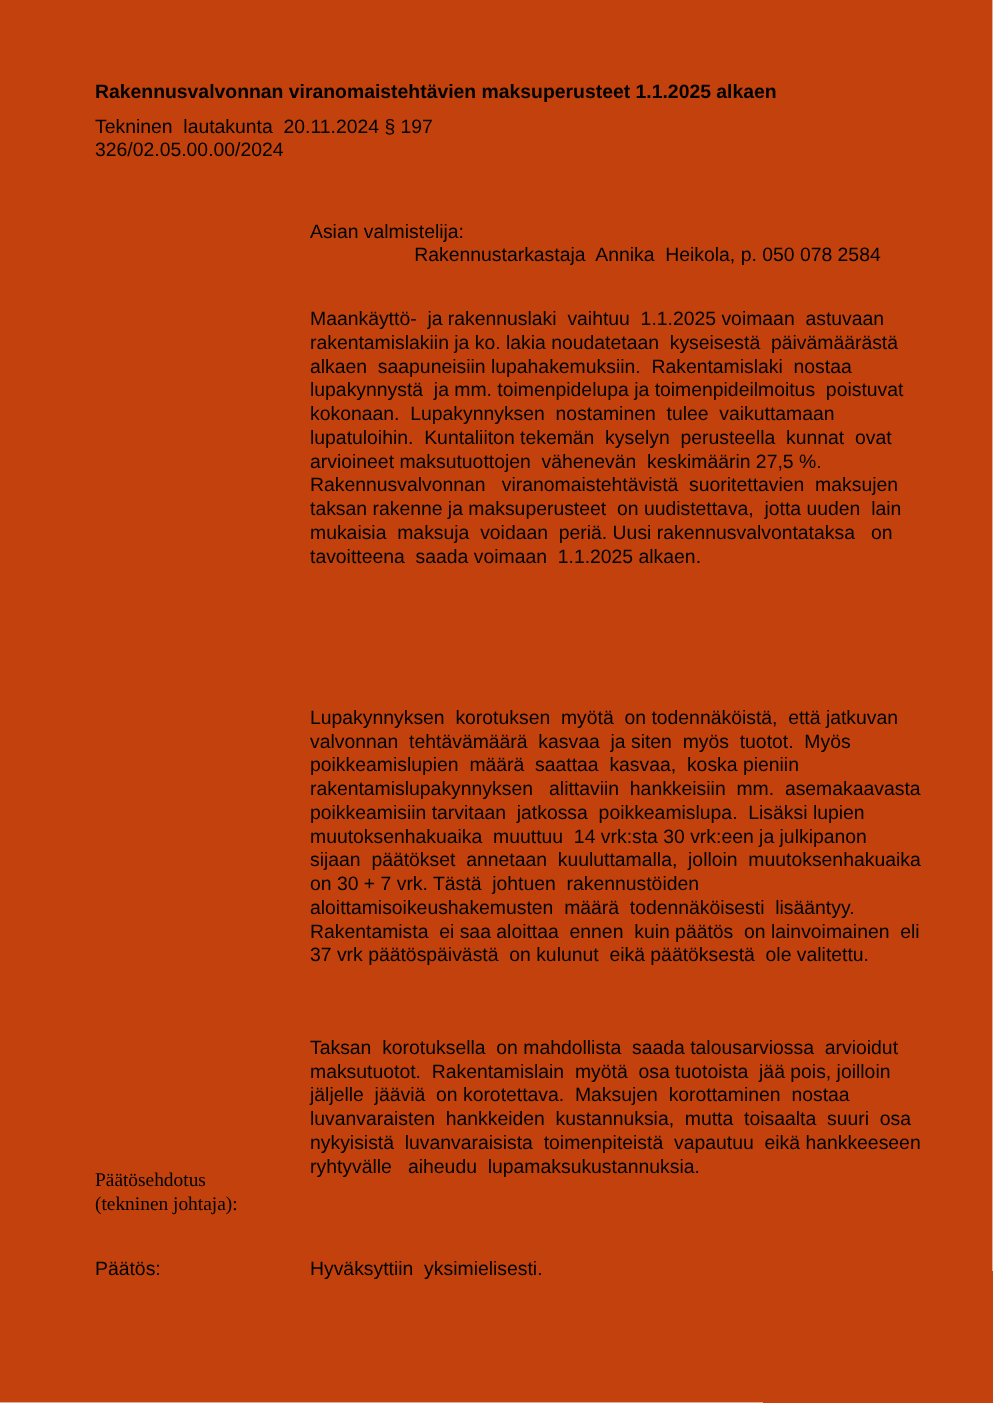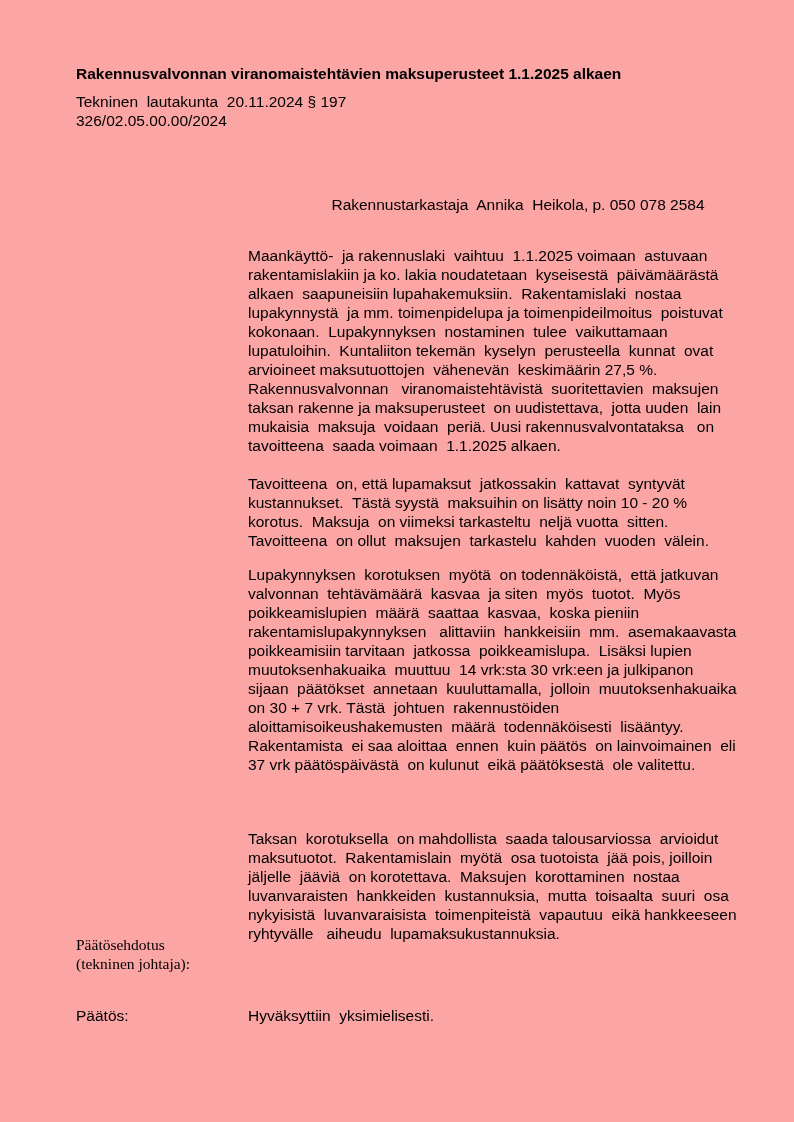--- a/index.html
+++ b/index.html
@@ -4,21 +4,21 @@
 <style>
   html, body {
     margin: 0;
     padding: 0;
     background: #ffffff;
   }
   .page {
     position: relative;
     width: 794px;
     height: 1122px;
-    background: #fca5a5;
+    background: #c2410c;
     font-family: "Liberation Sans", sans-serif;
     font-size: 15.5px;
     line-height: 19px;
     color: #000000;
     overflow: hidden;
   }
   .abs {
     position: absolute;
     white-space: pre-wrap;
   }
@@ -31,39 +31,36 @@
 </head>
 <body>
 
 <div class="page">
 
   <div class="abs left-col doc-title" style="top: 64px;">Rakennusvalvonnan viranomaistehtävien maksuperusteet 1.1.2025 alkaen</div>
 
   <div class="abs left-col" style="top: 92px;">Tekninen  lautakunta  20.11.2024 § 197
 326/02.05.00.00/2024</div>
 
+  <div class="abs body-col" style="top: 176px;">Asian valmistelija:</div>
 
   <div class="abs body-col" style="top: 195px; text-align: center;">Rakennustarkastaja  Annika  Heikola, p. 050 078 2584</div>
 
   <div class="abs body-col" style="top: 246px;">Maankäyttö-  ja rakennuslaki  vaihtuu  1.1.2025 voimaan  astuvaan
 rakentamislakiin ja ko. lakia noudatetaan  kyseisestä  päivämäärästä
 alkaen  saapuneisiin lupahakemuksiin.  Rakentamislaki  nostaa
 lupakynnystä  ja mm. toimenpidelupa ja toimenpideilmoitus  poistuvat
 kokonaan.  Lupakynnyksen  nostaminen  tulee  vaikuttamaan
 lupatuloihin.  Kuntaliiton tekemän  kyselyn  perusteella  kunnat  ovat
 arvioineet maksutuottojen  vähenevän  keskimäärin 27,5 %.
 Rakennusvalvonnan   viranomaistehtävistä  suoritettavien  maksujen
 taksan rakenne ja maksuperusteet  on uudistettava,  jotta uuden  lain
 mukaisia  maksuja  voidaan  periä. Uusi rakennusvalvontataksa   on
 tavoitteena  saada voimaan  1.1.2025 alkaen.</div>
 
-  <div class="abs body-col" style="top: 474px;">Tavoitteena  on, että lupamaksut  jatkossakin  kattavat  syntyvät
-kustannukset.  Tästä syystä  maksuihin on lisätty noin 10 - 20 %
-korotus.  Maksuja  on viimeksi tarkasteltu  neljä vuotta  sitten.
-Tavoitteena  on ollut  maksujen  tarkastelu  kahden  vuoden  välein.</div>
 
   <div class="abs body-col" style="top: 565px;">Lupakynnyksen  korotuksen  myötä  on todennäköistä,  että jatkuvan
 valvonnan  tehtävämäärä  kasvaa  ja siten  myös  tuotot.  Myös
 poikkeamislupien  määrä  saattaa  kasvaa,  koska pieniin
 rakentamislupakynnyksen   alittaviin  hankkeisiin  mm.  asemakaavasta
 poikkeamisiin tarvitaan  jatkossa  poikkeamislupa.  Lisäksi lupien
 muutoksenhakuaika  muuttuu  14 vrk:sta 30 vrk:een ja julkipanon
 sijaan  päätökset  annetaan  kuuluttamalla,  jolloin  muutoksenhakuaika
 on 30 + 7 vrk. Tästä  johtuen  rakennustöiden
 aloittamisoikeushakemusten  määrä  todennäköisesti  lisääntyy.

